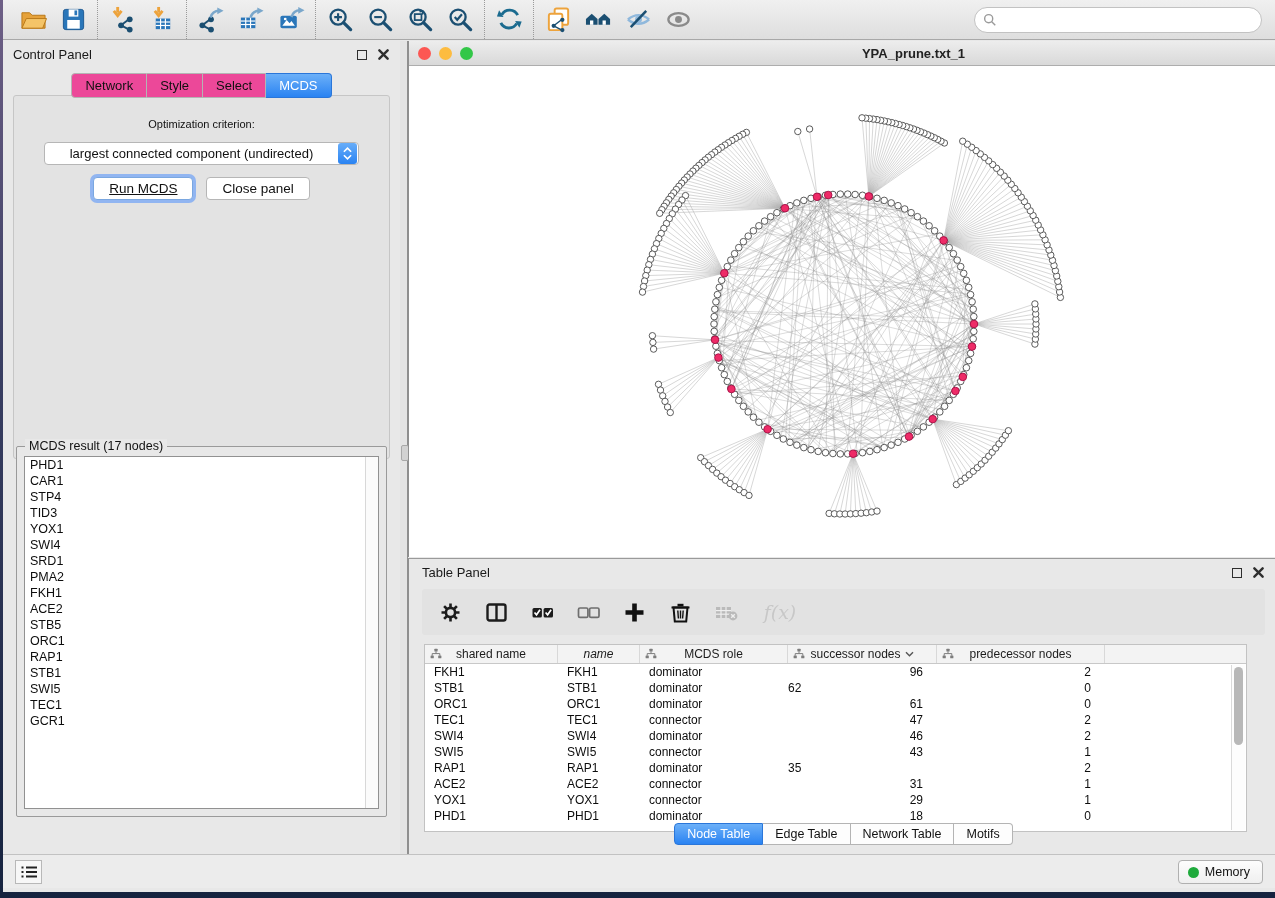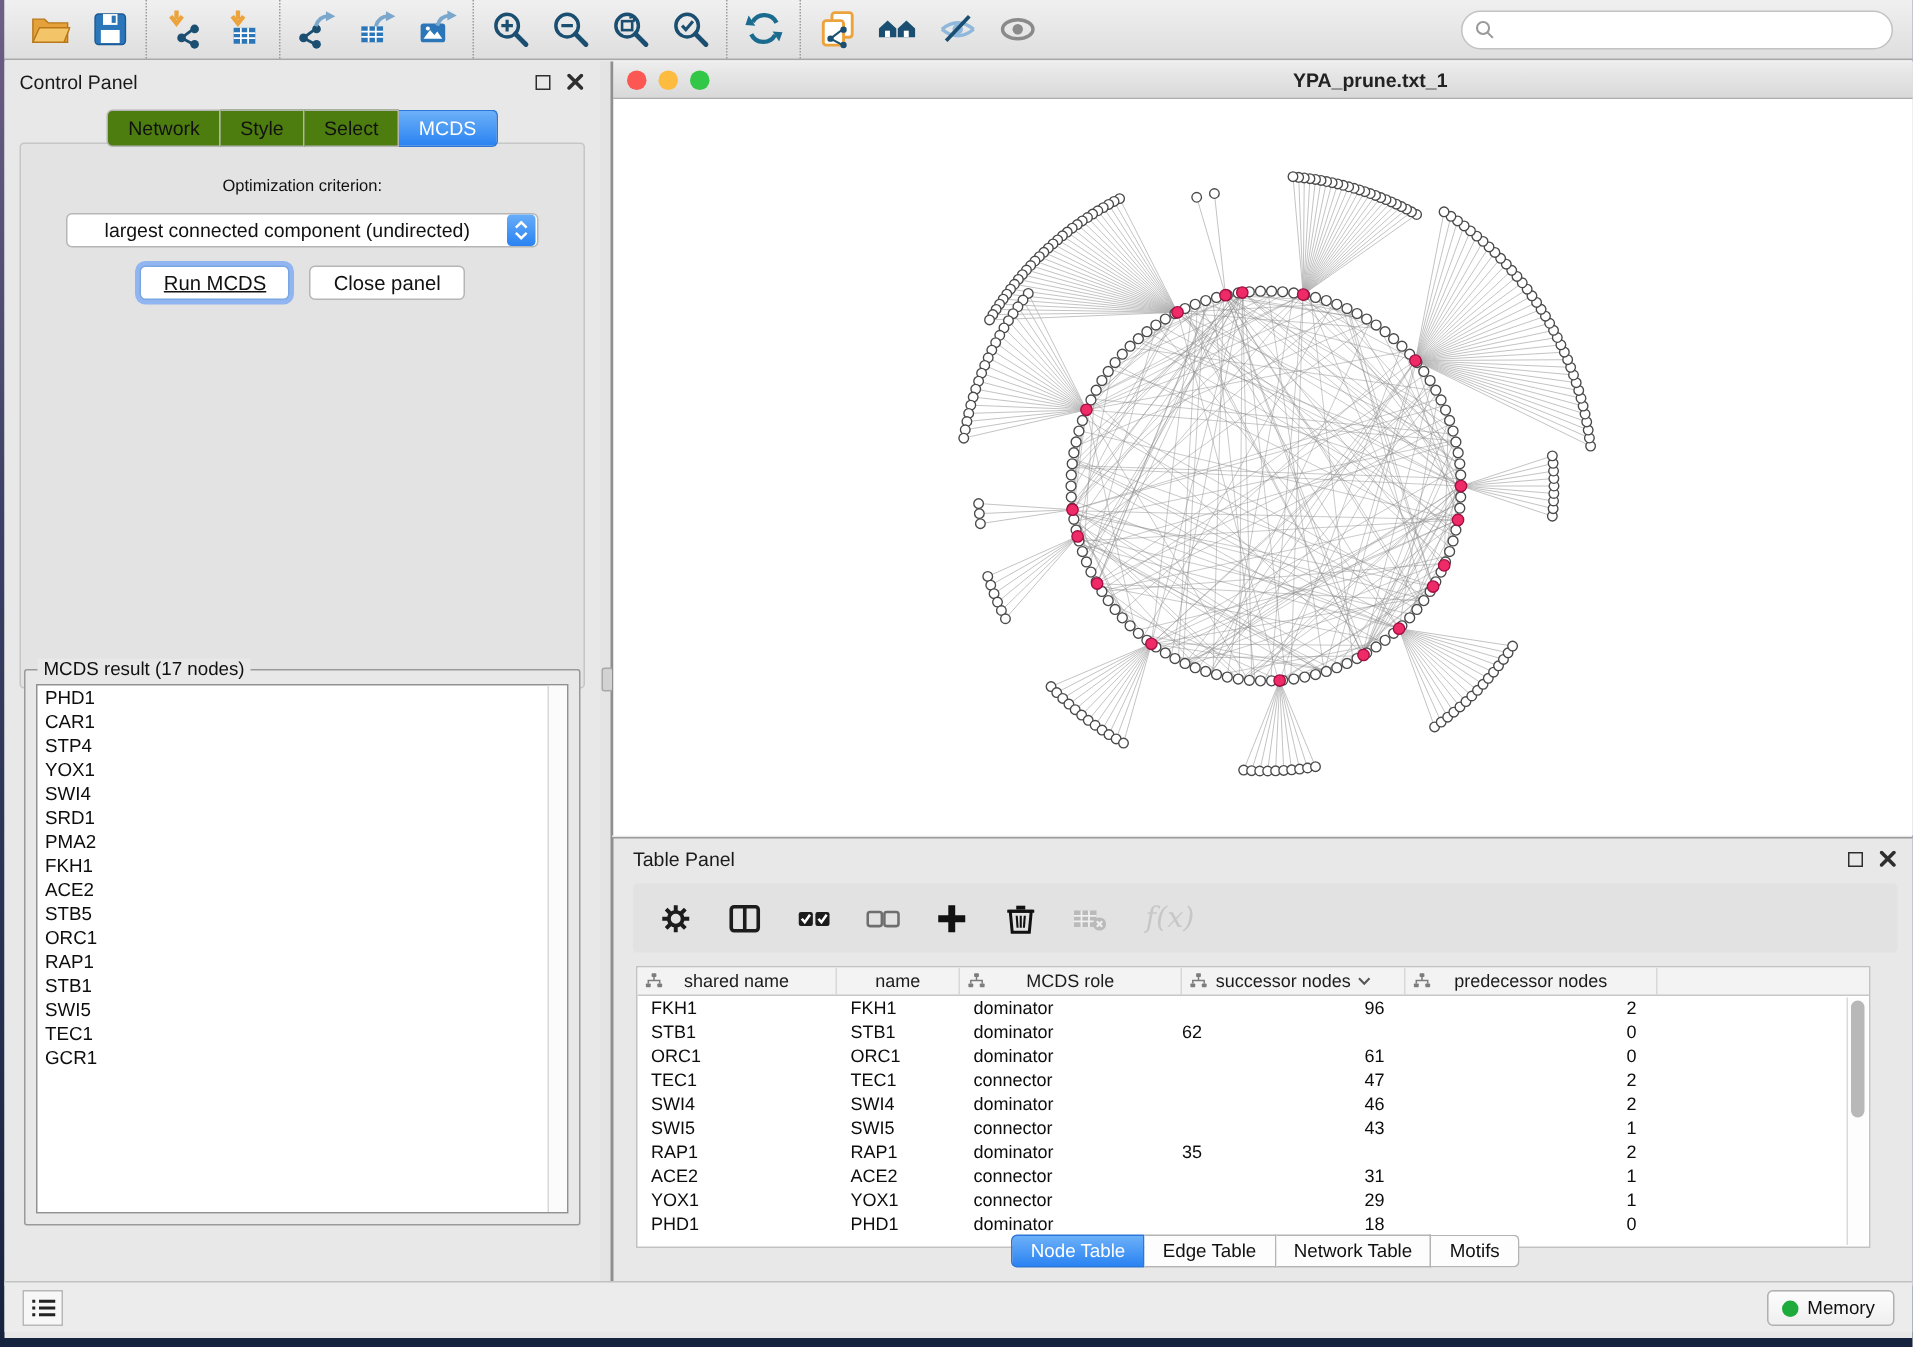--- a/index.html
+++ b/index.html
@@ -28,21 +28,21 @@
   
   .control-panel { position:absolute; left:0; top:41px; width:397px; height:816px; background:#e8e8e8; }
   .panel-head { height:27px; display:flex; align-items:center; padding:0 10px; }
   .panel-title { font-size:13px; color:#1a1a1a; }
   .panel-head-btns { margin-left:auto; display:flex; align-items:center; gap:9px; }
   .float-btn,.close-btn { width:13px; height:13px; background:transparent; border:none; padding:0; cursor:pointer; display:flex; align-items:center; justify-content:center; }
   .float-btn span { width:10px; height:10px; border:1.6px solid #2e2e2e; display:block; }
   .close-btn svg { width:11px; height:11px; }
 
   .cp-tabs { position:absolute; left:0; top:32px; width:100%; display:flex; justify-content:center; z-index:2; }
-  .cp-tab { font-size:13px; padding:4px 13px; background:#4d7c0f; border:1px solid #b4b4b4; border-left:none; color:#111; cursor:pointer; }
+  .cp-tab { font-size:13px; padding:4px 13px; background:#ec4899; border:1px solid #b4b4b4; border-left:none; color:#111; cursor:pointer; }
   .cp-tab:first-child { border-left:1px solid #b4b4b4; border-radius:4px 0 0 4px; }
   .cp-tab:last-child { border-radius:0 4px 4px 0; }
   .cp-tab.active { background:linear-gradient(#6cb0f8,#2a83f2); color:#fff; border-color:#2a76d9; }
 
   .cp-box { position:absolute; left:10px; top:54px; width:377px; height:364px; background:#e3e3e3;
     border:1px solid #c6c6c6; border-radius:3px; }
   .opt-label { text-align:center; margin-top:22px; font-size:11px; color:#111; }
   .dropdown { margin:12px auto 0; width:315px; height:23px; background:#fff; border:1px solid #b6b6b6;
     border-radius:4px; display:flex; align-items:center; cursor:pointer; position:relative; }
   .dropdown-value { flex:1; text-align:center; font-size:13px; color:#111; }
@@ -350,20 +350,21 @@
         <button class="cp-btn">Close panel</button>
       </div>
     </div>
     <div class="mcds-fieldset">
       <span class="mcds-legend">MCDS result (17 nodes)</span>
       <div class="mcds-list" id="mcds-list">
         <div class="mcds-scroll"></div>
       <div class="mcds-item">PHD1</div>
           <div class="mcds-item">CAR1</div>
           <div class="mcds-item">STP4</div>
+          <div class="mcds-item">TID3</div>
           <div class="mcds-item">YOX1</div>
           <div class="mcds-item">SWI4</div>
           <div class="mcds-item">SRD1</div>
           <div class="mcds-item">PMA2</div>
           <div class="mcds-item">FKH1</div>
           <div class="mcds-item">ACE2</div>
           <div class="mcds-item">STB5</div>
           <div class="mcds-item">ORC1</div>
           <div class="mcds-item">RAP1</div>
           <div class="mcds-item">STB1</div>
@@ -1169,21 +1170,21 @@
             <svg class="colicon" width="12" height="12" viewBox="0 0 12 12">
               <g fill="#7d7d7d">
                 <rect x="4.4" y="0.8" width="3.2" height="2.6" rx="0.5"></rect>
                 <rect x="0.6" y="7.6" width="3.2" height="2.6" rx="0.5"></rect>
                 <rect x="8.2" y="7.6" width="3.2" height="2.6" rx="0.5"></rect>
               </g>
               <path d="M6 3.4 V5.6 M2.2 7.6 V5.6 H9.8 V7.6" fill="none" stroke="#7d7d7d" stroke-width="1"></path>
             </svg>
             <span>shared name</span>
           </div>
-          <div class="tp-hcell" style="width: 82px;">
+          <div class="tp-hcell" style="width: 82px; font-style: italic;">
             <span>name</span>
           </div>
           <div class="tp-hcell" style="width: 148px;">
             <svg class="colicon" width="12" height="12" viewBox="0 0 12 12">
               <g fill="#7d7d7d">
                 <rect x="4.4" y="0.8" width="3.2" height="2.6" rx="0.5"></rect>
                 <rect x="0.6" y="7.6" width="3.2" height="2.6" rx="0.5"></rect>
                 <rect x="8.2" y="7.6" width="3.2" height="2.6" rx="0.5"></rect>
               </g>
               <path d="M6 3.4 V5.6 M2.2 7.6 V5.6 H9.8 V7.6" fill="none" stroke="#7d7d7d" stroke-width="1"></path>

